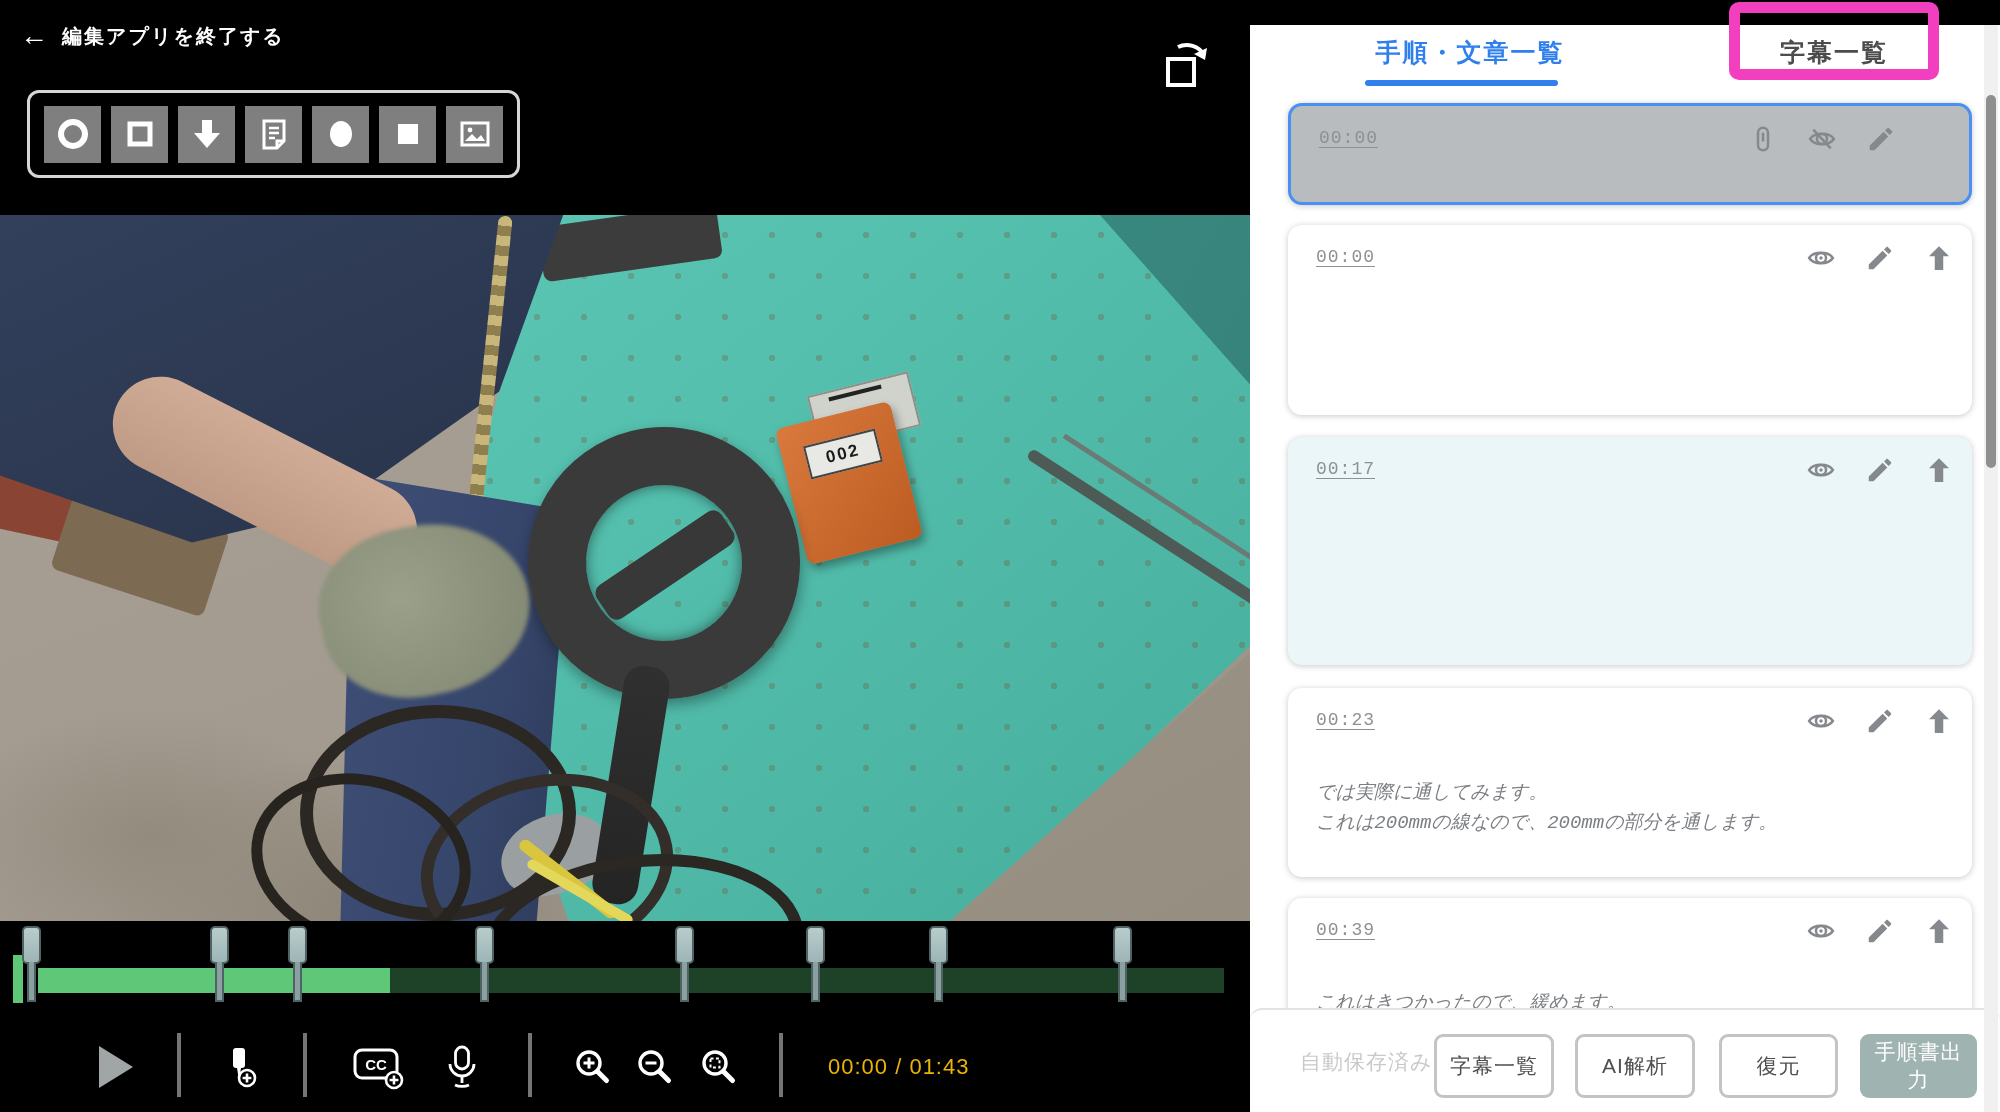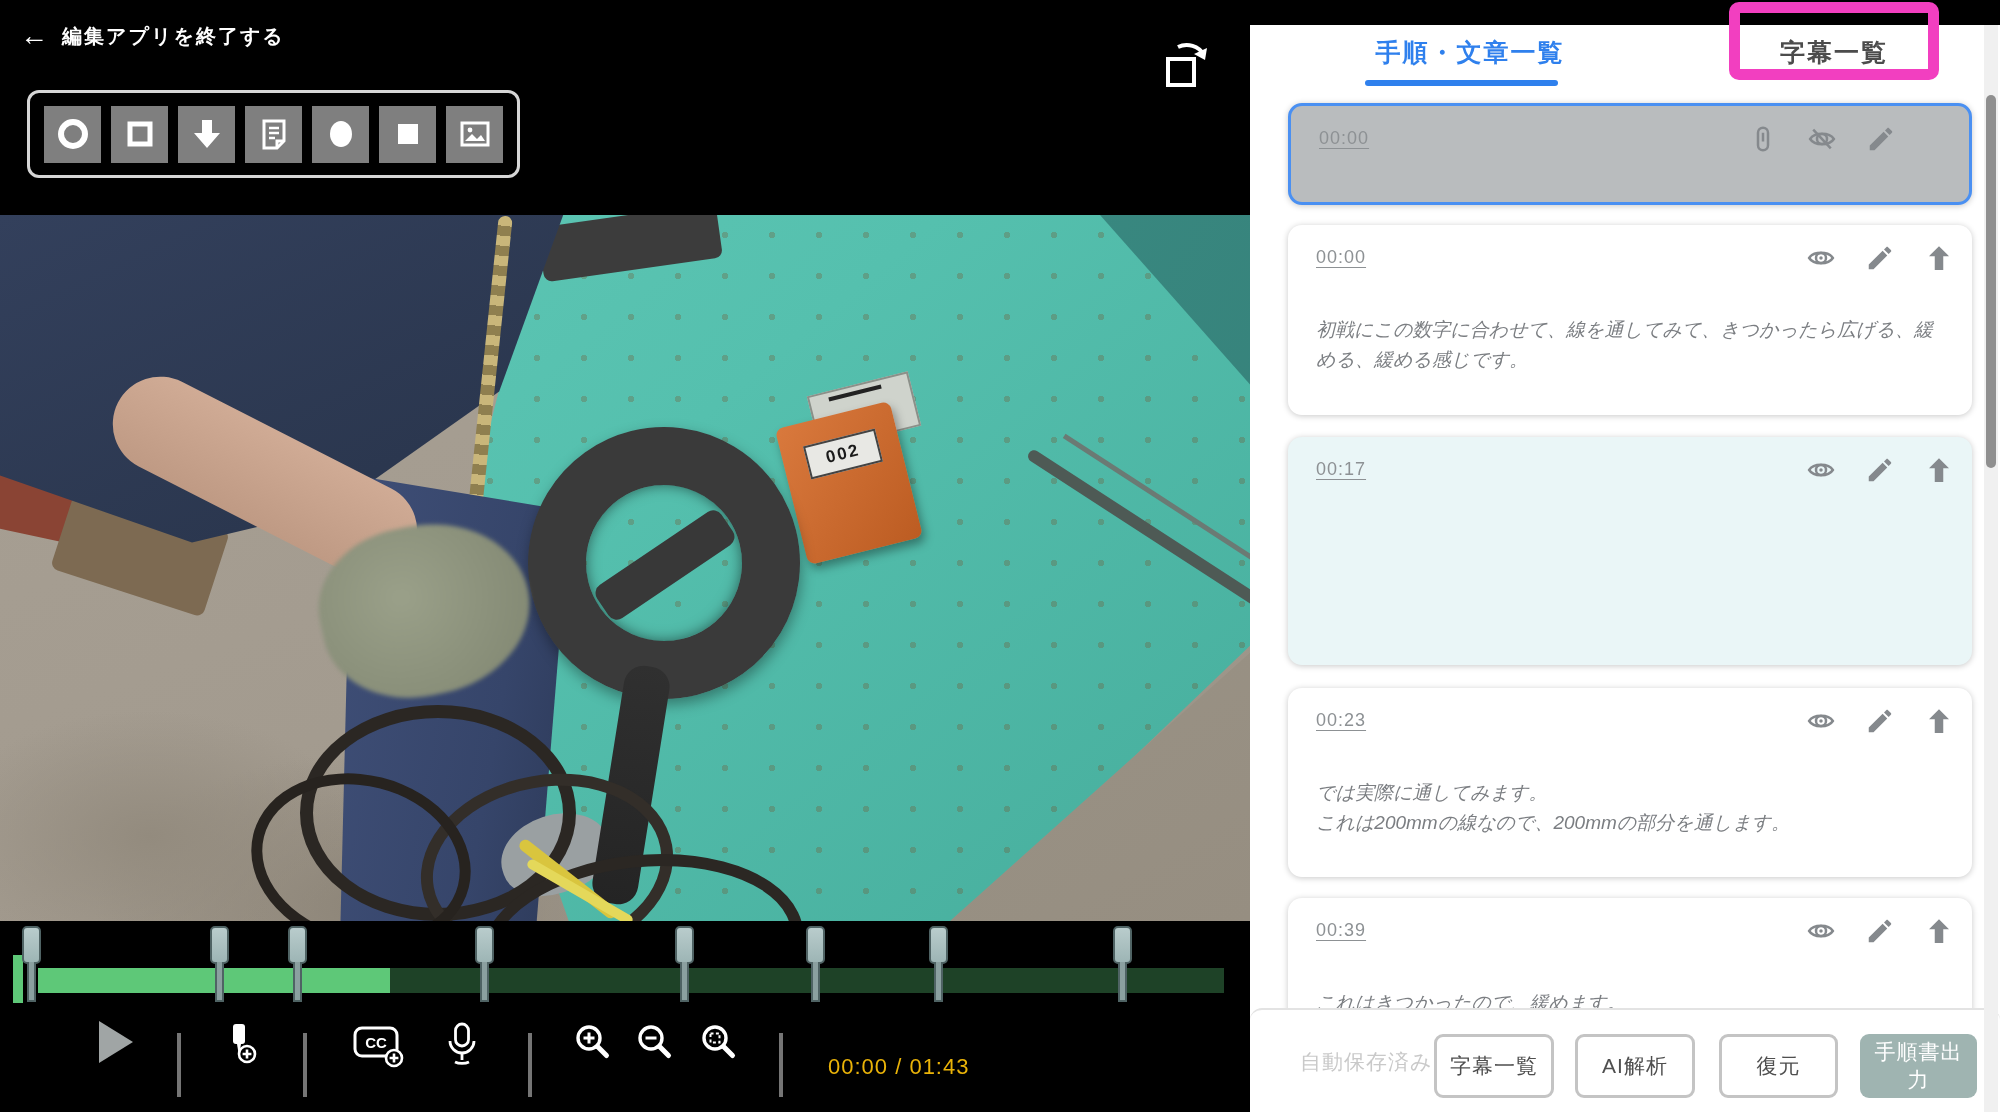--- a/index.html
+++ b/index.html
@@ -71,38 +71,38 @@
   #timeline{position:absolute;left:0;top:921px;width:1250px;height:100px;}
   #tl-playhead{position:absolute;left:13px;top:34px;width:10px;height:48px;background:var(--lg,#5ec878);}
   #tl-bar{position:absolute;top:47px;height:25px;background:var(--dg,#1e4227);}
   #tl-progress{position:absolute;left:0;top:0;height:25px;background:var(--lg,#5ec878);}
   .marker{position:absolute;top:5px;width:19px;height:80px;cursor:pointer;}
   .marker-head{width:19px;height:38px;background:linear-gradient(#b9cccc,#9db5b5);border:2px solid #4f6364;border-radius:5px;box-sizing:border-box;}
   .marker-stem{width:9px;height:40px;margin:-2px auto 0;background:#8ba0a0;border:2px solid #4f6364;border-top:none;box-sizing:border-box;}
 
   
   #controls{position:absolute;left:0;top:1021px;width:1250px;height:91px;}
-  .ctl{position:absolute;top:0;height:91px;display:flex;align-items:flex-start;justify-content:center;cursor:pointer;}
+  .ctl{position:absolute;top:0;height:91px;display:flex;align-items:center;justify-content:center;cursor:pointer;}
   .divider{position:absolute;top:12px;width:4px;height:64px;background:#757575;}
   #play-btn{left:86px;width:60px;}
   .play-tri{width:0;height:0;border-left:34px solid #a0a5a5;border-top:21px solid transparent;border-bottom:21px solid transparent;}
   #time-display{position:absolute;left:828px;top:0;height:91px;display:flex;align-items:center;color:#eab308;font-size:22px;letter-spacing:1px;}
 
   
   #panel{position:absolute;left:1250px;top:0;width:750px;height:1112px;background:#fff;}
   #panel-topstrip{position:absolute;left:0;top:0;width:750px;height:25px;background:#000;}
   .tab{position:absolute;top:36px;font-size:25px;letter-spacing:2px;cursor:pointer;text-align:center;}
   #tab-steps{left:60px;width:320px;color:var(--accent,#2f80ed);font-weight:bold;}
   #tab-underline{position:absolute;left:115px;top:80px;width:193px;height:6px;border-radius:3px;background:var(--accent,#2f80ed);}
   #tab-subtitles{left:481px;width:206px;color:#4c4c4c;font-weight:600;}
   #pink-box{position:absolute;left:479px;top:2px;width:210px;height:78px;box-sizing:border-box;
             border:11px solid var(--pink,#f23fc0);border-radius:10px;}
 
   .card{position:absolute;left:38px;width:684px;box-sizing:border-box;background:#fff;border-radius:14px;
-        box-shadow:0 1px 6px rgba(0,0,0,.22);cursor:pointer;}
+        box-shadow:0 1px 6px rgba(0,0,0,.22);cursor:pointer;font-family:Liberation Mono, monospace;}
   .card .time{position:absolute;left:28px;top:22px;font-size:18px;color:#8d9194;text-decoration:underline;text-underline-offset:4px;letter-spacing:1px;cursor:pointer;}
   .card .actions{position:absolute;top:18px;right:18px;display:flex;gap:29px;}
   .card .actions svg{display:block;cursor:pointer;}
   .card .body{position:absolute;left:28px;top:90px;right:30px;font-style:italic;font-size:19px;line-height:30px;color:#7b7e82;white-space:pre-line;}
   #card-0{top:103px;height:102px;background:#b9bcbe;border:3px solid var(--sel,#4a90f2);}
   #card-0 .actions{right:73px;}
   #card-1{top:225px;height:190px;}
   #card-2{top:437px;height:228px;background:#eaf6f7;}
   #card-3{top:688px;height:189px;}
   #card-4{top:898px;height:160px;}
@@ -344,21 +344,20 @@
             <circle cx="12" cy="12" r="4" fill="none" stroke="#85898d" stroke-width="2"></circle>
             <circle cx="12" cy="12" r="1.4" fill="#85898d"></circle>
           </svg>
         <svg width="30" height="30" viewBox="0 0 24 24">
             <path d="M3 17.2 V21 h3.8 L17.8 9.9 l-3.7-3.7 L3 17.2 z M20.7 7 c.4-.4.4-1 0-1.4 l-2.3-2.3 c-.4-.4-1-.4-1.4 0 l-1.8 1.8 3.7 3.7 1.8-1.8 z" fill="#85898d"></path>
           </svg>
         <svg width="30" height="30" viewBox="0 0 24 24">
             <path d="M12 2.5 l8 8 h-4.6 V21.5 h-6.8 V10.5 H4 z" fill="#85898d"></path>
           </svg>
       </div>
-      <div class="body">初戦にこの数字に合わせて、線を通してみて、きつかったら広げる、緩める、緩める感じです。</div>
     </div>
 
     <div class="card" id="card-2">
       <span class="time">00:17</span>
       <div class="actions">
         <svg width="30" height="30" viewBox="0 0 24 24">
             <path d="M2.5 12 C6 6.5,18 6.5,21.5 12 C18 17.5,6 17.5,2.5 12 Z" fill="none" stroke="#85898d" stroke-width="2"></path>
             <circle cx="12" cy="12" r="4" fill="none" stroke="#85898d" stroke-width="2"></circle>
             <circle cx="12" cy="12" r="1.4" fill="#85898d"></circle>
           </svg>

